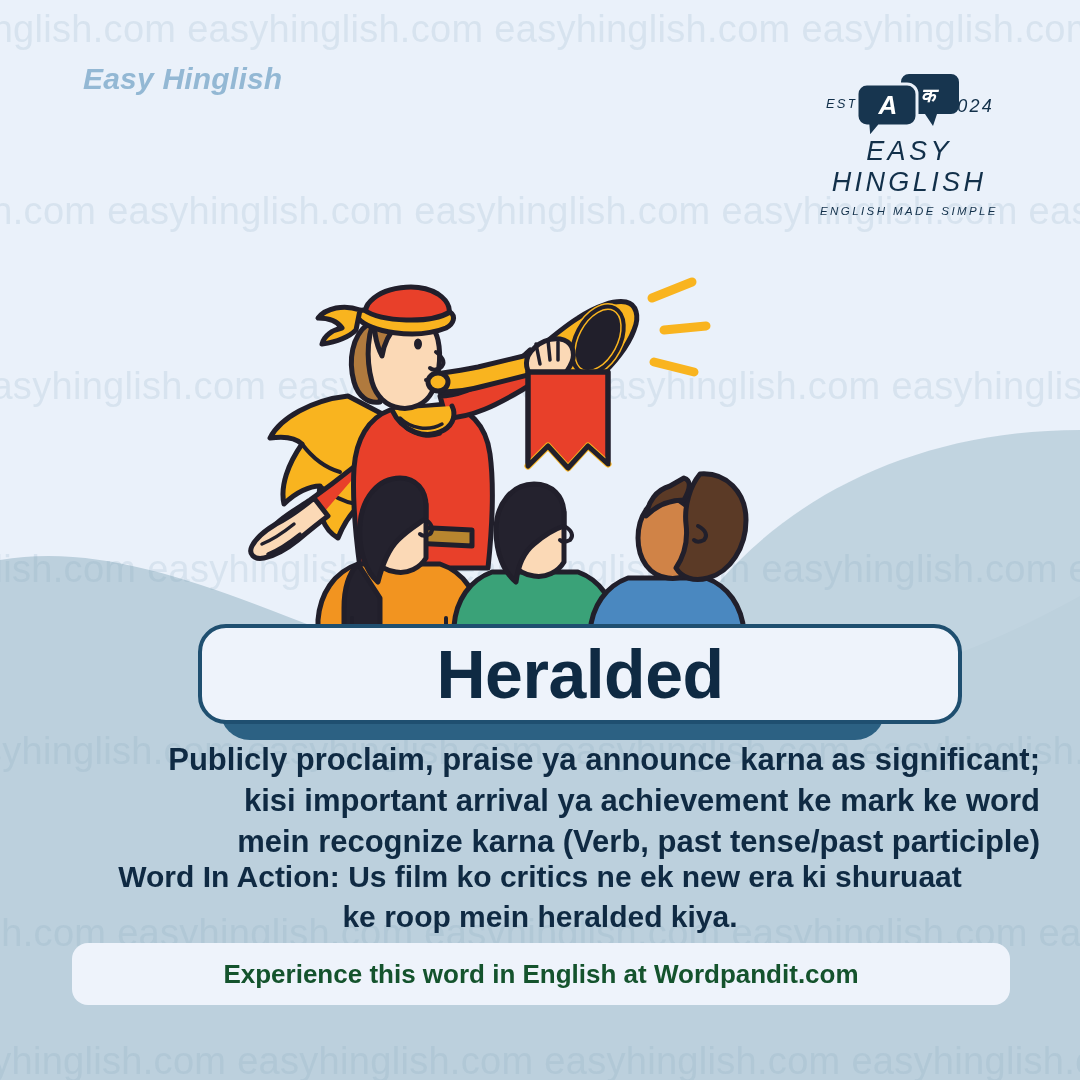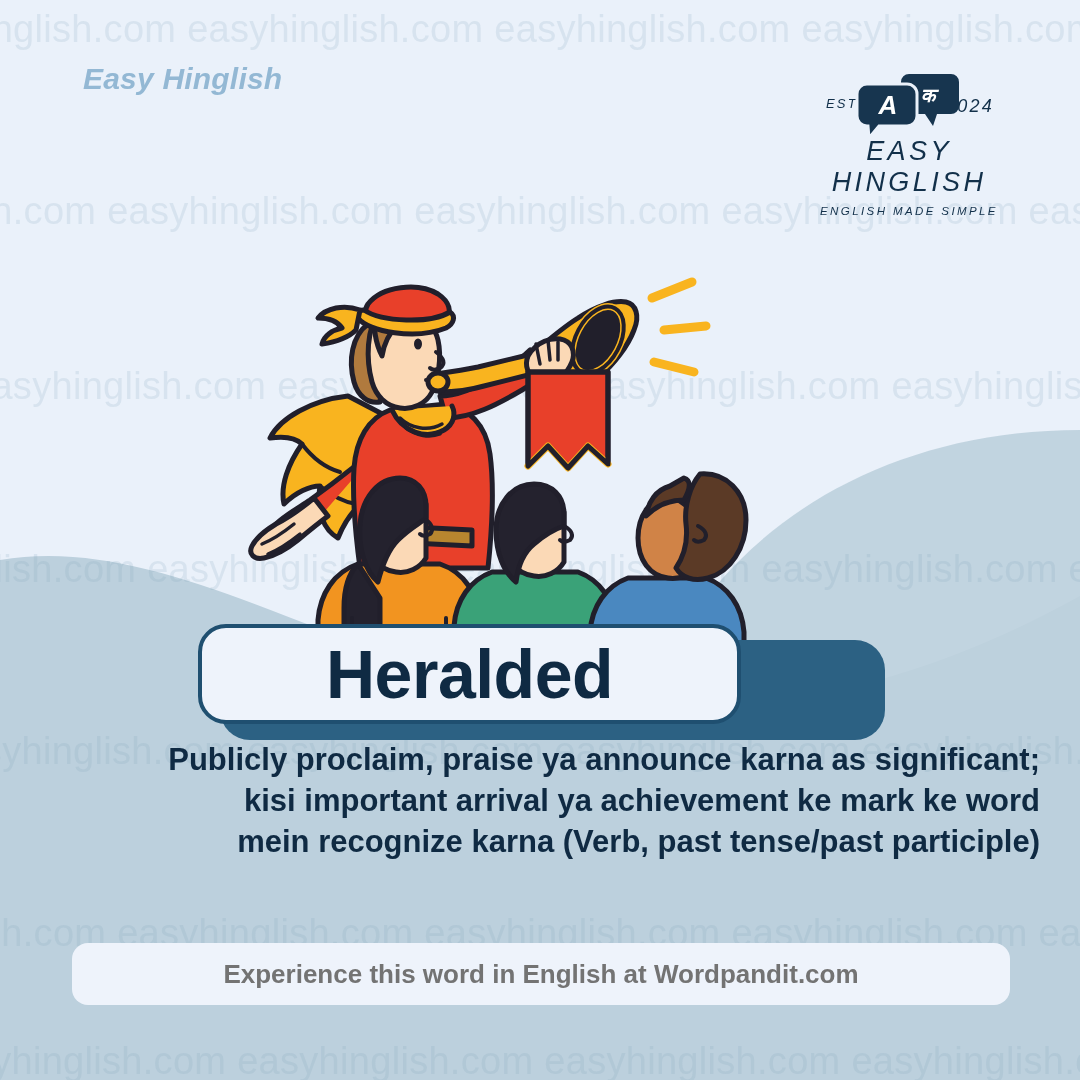--- a/index.html
+++ b/index.html
@@ -73,21 +73,21 @@
 
   
   .word-card-wrap { position:absolute; left:198px; top:624px; width:695px; height:112px; }
   .word-card-shadow {
     position:absolute; left:22px; top:16px;
     width:665px; height:100px;
     background:#2c6183; border-radius:30px;
   }
   .word-card {
     position:absolute; left:0; top:0;
-    width:543px; height:100px;
+    width:764px; height:100px;
     background:#eef3fb;
     border:4px solid #1f4f70;
     border-radius:28px;
     display:flex; align-items:center; justify-content:center;
   }
   .word-text {
     font-size:68px; font-weight:bold; color:#0f2a43;
     letter-spacing:-0.5px;
   }
 
@@ -105,21 +105,21 @@
     line-height:1.33;
   }
 
   
   .cta {
     position:absolute; left:72px; top:943px;
     width:938px; height:62px;
     background:#eef3fb; border-radius:16px;
     display:flex; align-items:center; justify-content:center;
   }
-  .cta-text { font-size:26px; font-weight:bold; color:#737373; }
+  .cta-text { font-size:26px; font-weight:bold; color:#14532d; }
 </style>
 </head>
 <body>
 
 <div id="stage">
 
   <div class="bg-base"></div>
 
   <svg class="bg-wave" viewBox="0 0 1080 1080" preserveAspectRatio="none">
 
@@ -294,18 +294,22 @@
       <div class="word-text">Heralded</div>
     </div>
   </div>
 
   <div class="meaning">
     <div>Publicly proclaim, praise ya announce karna as significant;</div>
     <div>kisi important arrival ya achievement ke mark ke word</div>
     <div>mein recognize karna (Verb, past tense/past participle)</div>
   </div>
 
+  <div class="action">
+    <div>Word In Action: Us film ko critics ne ek new era ki shuruaat</div>
+    <div>ke roop mein heralded kiya.</div>
+  </div>
 
   <div class="cta">
     <div class="cta-text">Experience this word in English at Wordpandit.com</div>
   </div>
 
 </div>
 
 </body></html>

